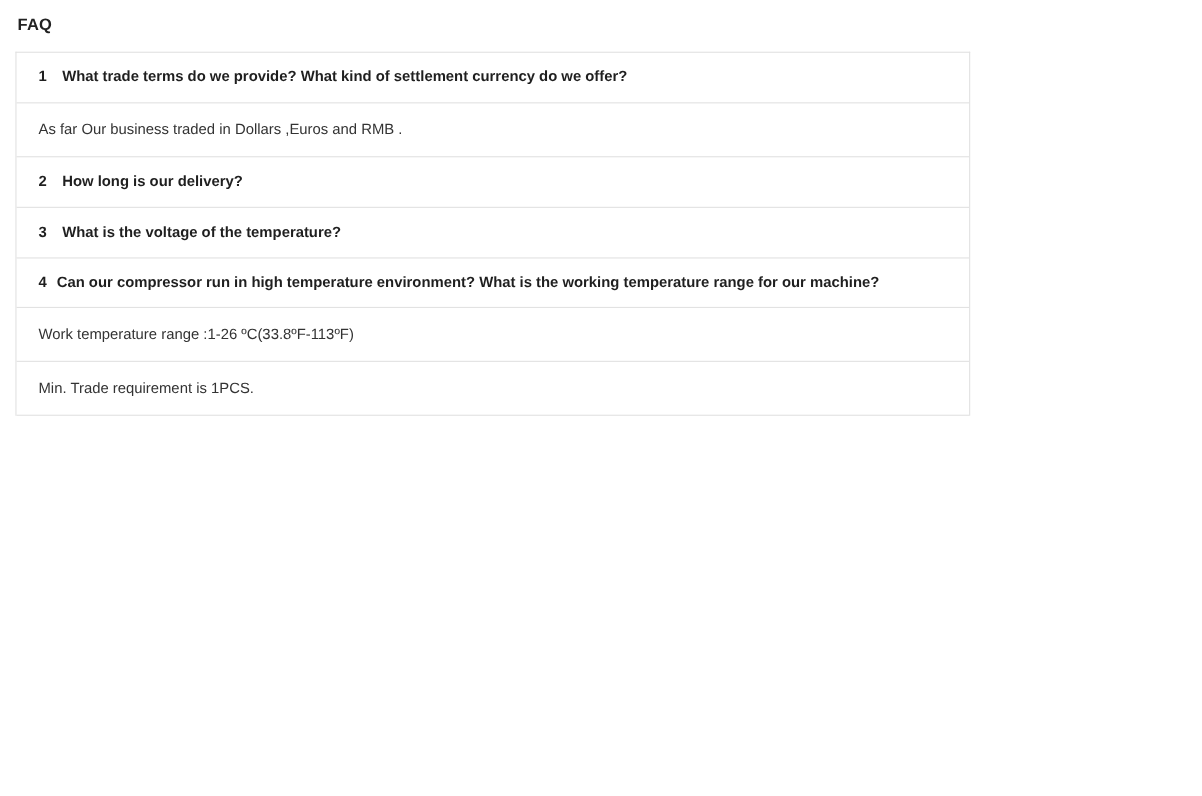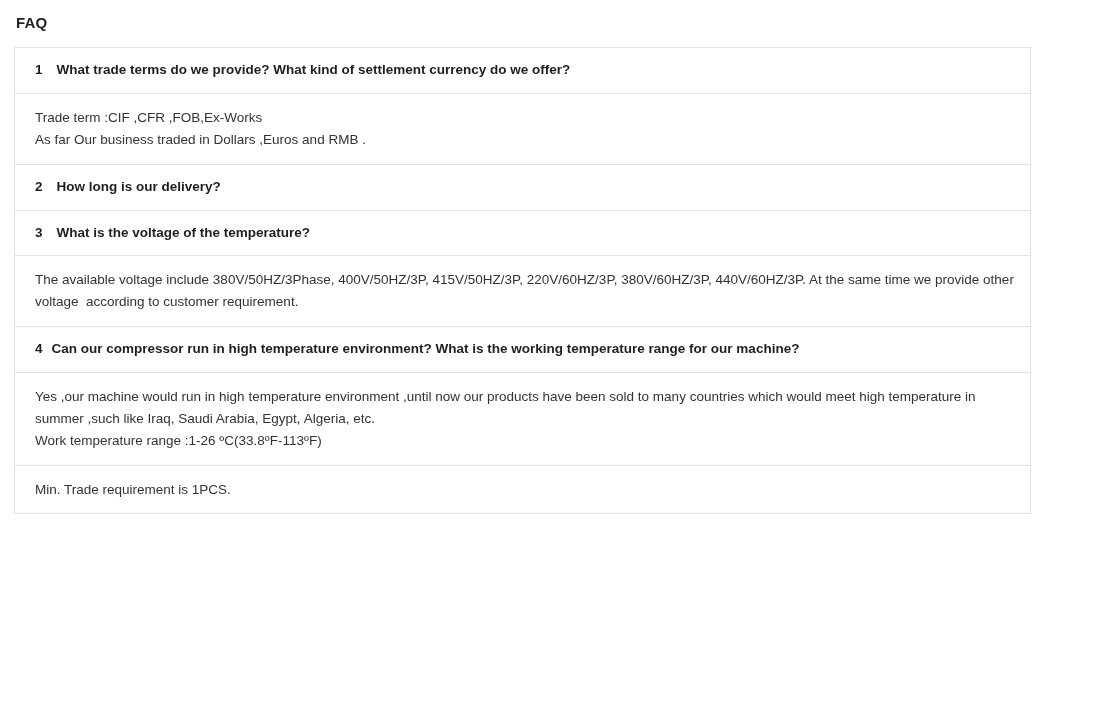--- a/index.html
+++ b/index.html
@@ -22,21 +22,21 @@
     font-size: 15px;
     font-weight: bold;
     color: #222222;
     margin: 4px 0 16px 2px;
     letter-spacing: 0.2px;
   }
   .faq-table {
     border: 1px solid #e2e2e2;
     border-bottom: none;
     box-sizing: border-box;
-    width: 1017px;
+    width: 868px;
   }
   .faq-row {
     border-bottom: 1px solid #e2e2e2;
     box-sizing: border-box;
   }
   .faq-q {
     padding: 13px 16px 13px 20px;
     font-size: 13.5px;
     font-weight: bold;
     color: #1f1f1f;
@@ -68,50 +68,43 @@
 
   <div class="faq-table">
 
     <div class="faq-row">
       <div class="faq-q">
         <span class="qnum">1</span><span>What trade terms do we provide? What kind of settlement currency do we offer?</span>
       </div>
     </div>
     <div class="faq-row">
       <div class="faq-a">
-        <span class="line">Trade term :CIF ,CFR ,FOB,Ex-Works</span>
         <span class="line">As far Our business traded in Dollars ,Euros and RMB .</span>
       </div>
     </div>
 
     <div class="faq-row">
       <div class="faq-q">
         <span class="qnum">2</span><span>How long is our delivery?</span>
       </div>
     </div>
 
     <div class="faq-row">
       <div class="faq-q">
         <span class="qnum">3</span><span>What is the voltage of the temperature?</span>
       </div>
     </div>
-    <div class="faq-row">
-      <div class="faq-a">
-        <span class="line">The available voltage include 380V/50HZ/3Phase, 400V/50HZ/3P, 415V/50HZ/3P, 220V/60HZ/3P, 380V/60HZ/3P, 440V/60HZ/3P. At the same time we provide other voltage  according to customer requirement.</span>
-      </div>
-    </div>
 
     <div class="faq-row">
       <div class="faq-q">
         <span class="qnum tight">4</span><span>Can our compressor run in high temperature environment? What is the working temperature range for our machine?</span>
       </div>
     </div>
     <div class="faq-row">
       <div class="faq-a">
-        <span class="line">Yes ,our machine would run in high temperature environment ,until now our products have been sold to many countries which would meet high temperature in summer ,such like Iraq, Saudi Arabia, Egypt, Algeria, etc.</span>
         <span class="line">Work temperature range :1-26 ºC(33.8ºF-113ºF)</span>
       </div>
     </div>
 
     <div class="faq-row">
       <div class="faq-a">
         <span class="line">Min. Trade requirement is 1PCS.</span>
       </div>
     </div>
 

